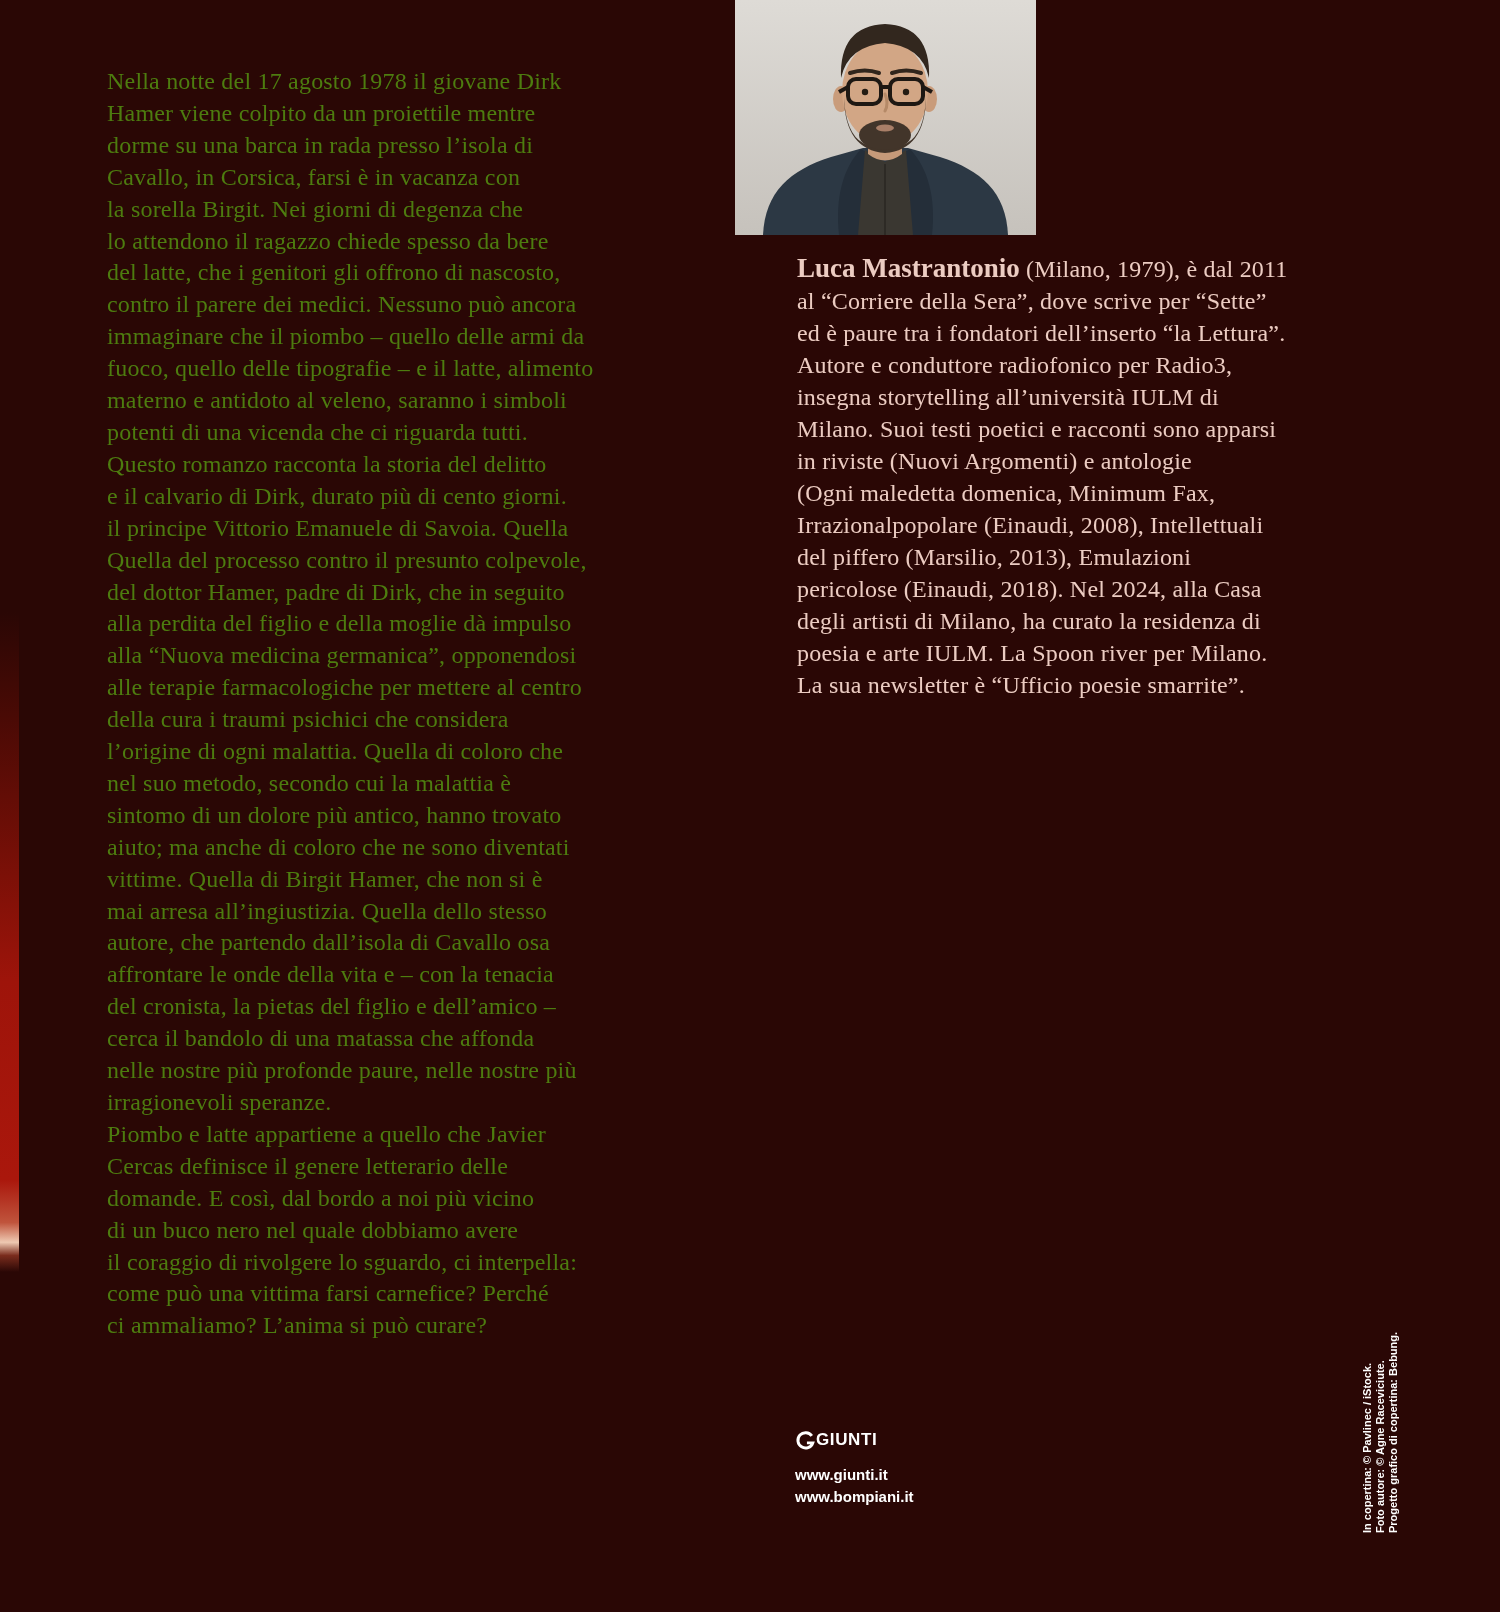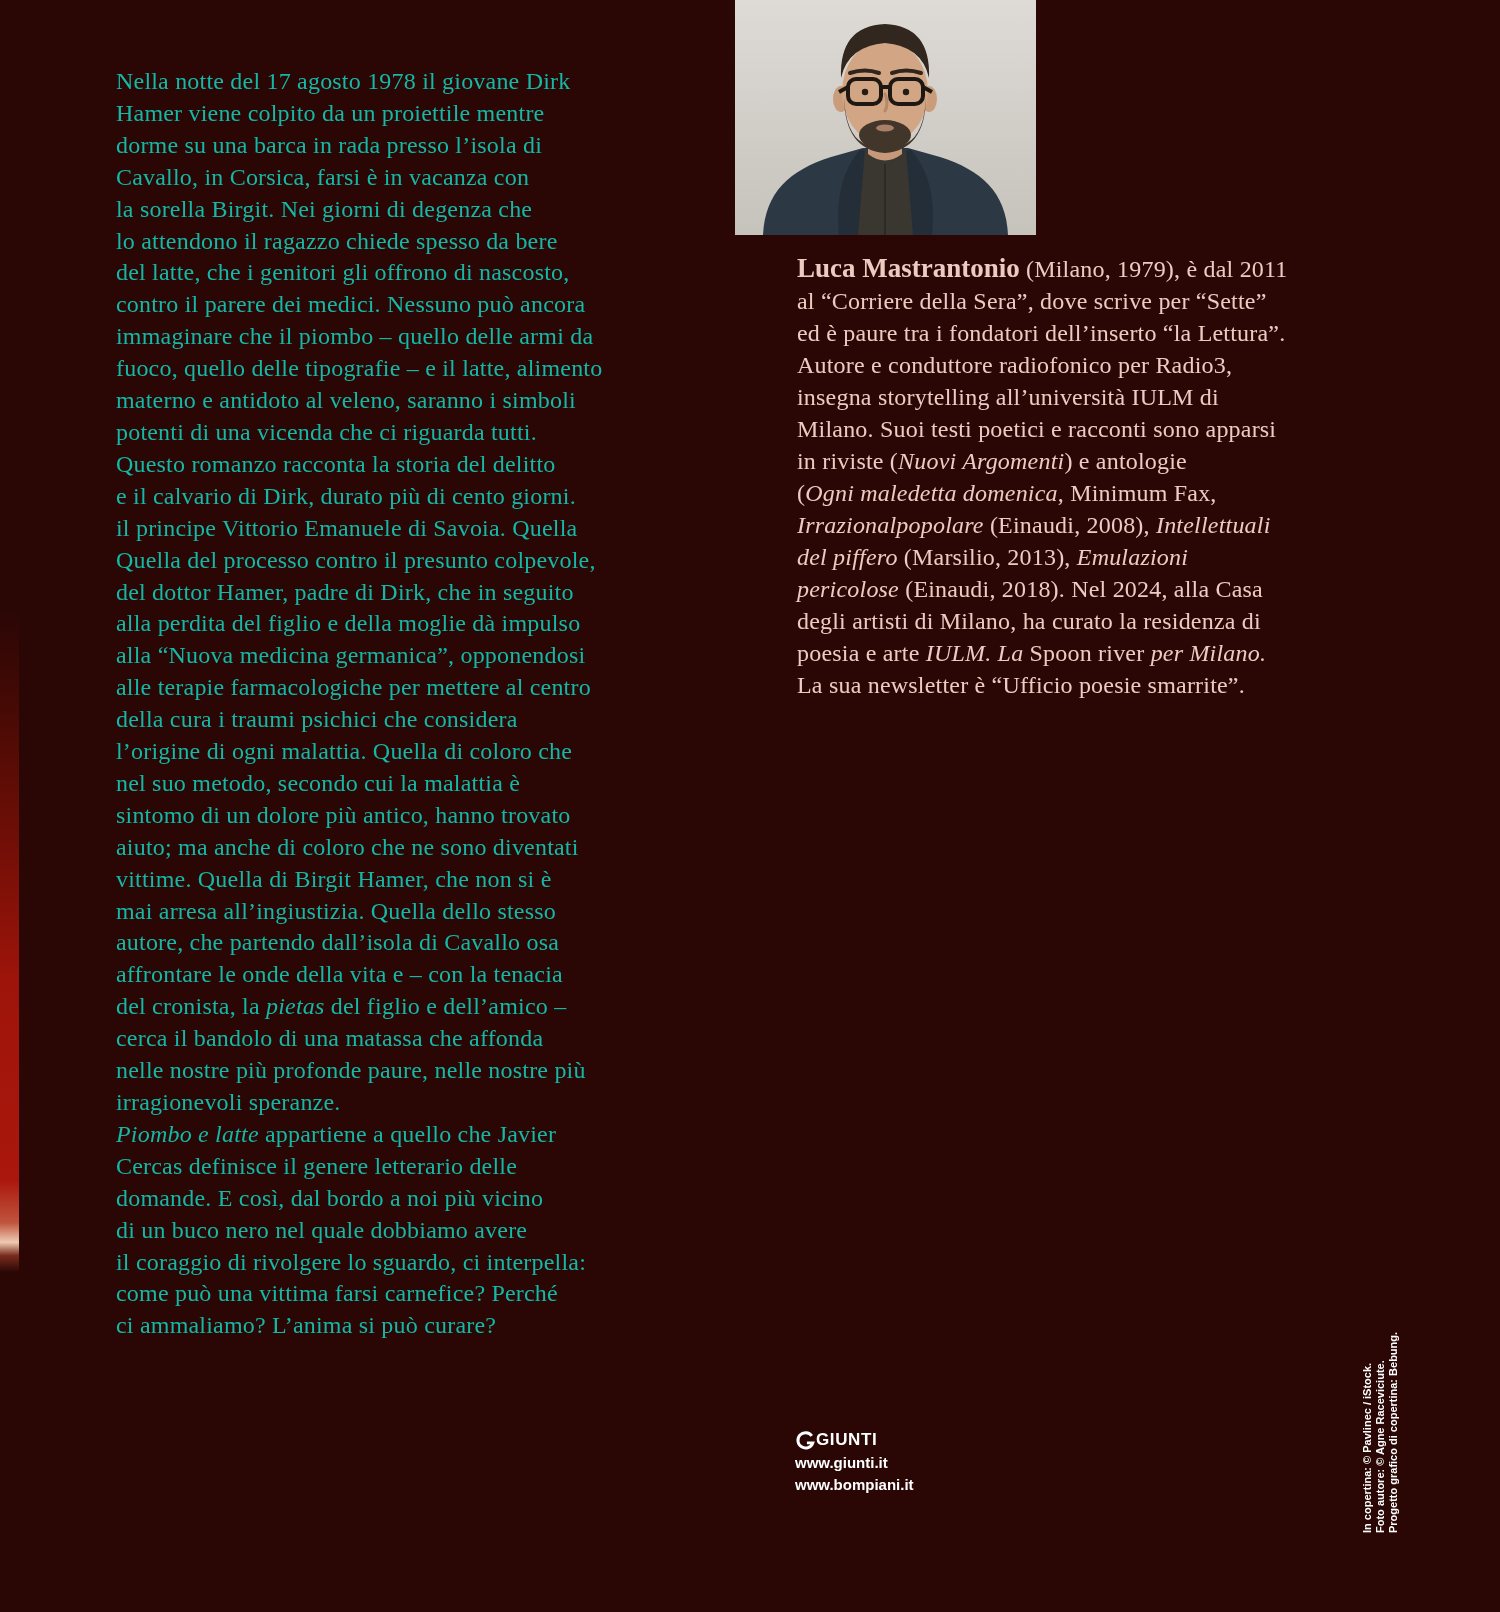--- a/index.html
+++ b/index.html
@@ -18,46 +18,46 @@
       #4a0a05 16%,
       #7c1007 40%,
       #9e140a 56%,
       #aa170c 86%,
       #c0543c 92.5%,
       #eec9b2 95.5%,
       #7a2c1d 97.5%,
       rgba(42,7,5,1) 100%);
   }
   .left-text{
-    position:absolute;left:116px;top:66px;width:600px;
-    color:#14b8a6;
+    position:absolute;left:107px;top:66px;width:600px;
+    color:#4d7c0f;
     font-size:24px;line-height:31.9px;
     letter-spacing:0.2px;
   }
   .line{white-space:nowrap;}
-  .it{font-style:italic;}
+  .it{}
   .bd{font-weight:700;font-family:Liberation Serif, serif;font-size:27px;letter-spacing:0;}
   .photo{
     position:absolute;left:735px;top:0;width:301px;height:235px;
   }
   .photo svg{display:block;}
   .bio{
     position:absolute;left:797px;top:252px;width:580px;
     color:#ecccc2;
     font-size:24px;line-height:32px;
     letter-spacing:0.2px;
   }
   .publisher{
     position:absolute;left:795px;top:1428px;
     color:#ffffff;
     font-family:"Liberation Sans",sans-serif;
   }
   .logo-row{display:flex;align-items:center;gap:0;height:24px;}
   .logo-text{font-weight:700;font-size:17px;letter-spacing:0.6px;}
-  .urls{font-weight:700;font-size:15px;line-height:21.5px;}
+  .urls{margin-top:12px;font-weight:700;font-size:15px;line-height:21.5px;}
   .credits{
     position:absolute;left:1361px;top:1533px;
     width:260px;
     color:#ffffff;
     font-family:"Liberation Sans",sans-serif;
     font-weight:700;
     font-size:11px;line-height:13px;
     transform:rotate(-90deg);
     transform-origin:0 0;
   }

